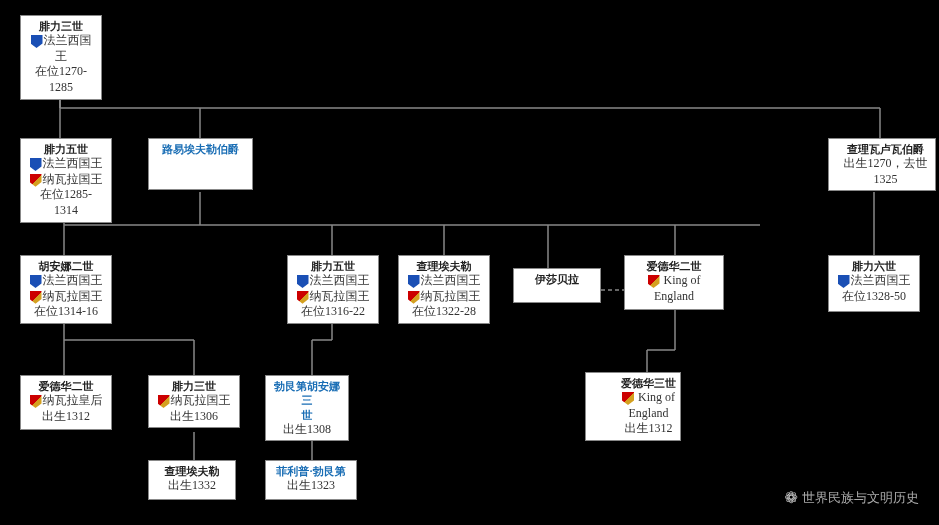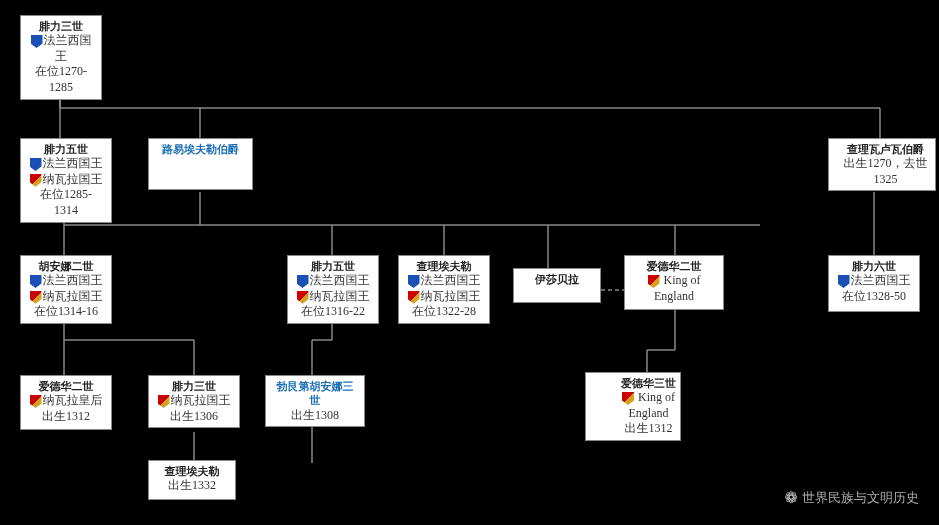--- a/index.html
+++ b/index.html
@@ -222,37 +222,41 @@
       </div>
     </div>
 
     <div class="node" style="left:138px; top:365px; width:92px; min-height:52px;">
       <div class="node-title">腓力三世</div>
       <div class="node-body">
         <span class="shield shield-red-gold"></span>纳瓦拉国王<br>出生1306
       </div>
     </div>
 
-    <div class="node" style="left:255px; top:365px; width:100px; min-height:48px;">
+    <div class="node" style="left:255px; top:365px; width:84px; min-height:48px;">
       <div class="node-title blue">勃艮第胡安娜三<br>世</div>
       <div class="node-body">出生1308</div>
     </div>
 
     <div class="node" style="left:575px; top:362px; width:96px; min-height:62px;padding-left:35px;">
       <div class="node-title">爱德华三世</div>
       <div class="node-body">
         <span class="shield shield-red-gold"></span> King of<br>England<br>出生1312
       </div>
     </div>
 
     <div class="node" style="left:138px; top:450px; width:88px; min-height:40px;">
       <div class="node-title">查理埃夫勒</div>
       <div class="node-body">出生1332</div>
     </div>
 
+    <div class="node" style="left:255px; top:450px; width:92px; min-height:40px;">
+      <div class="node-title blue">菲利普·勃艮第</div>
+      <div class="node-body">出生1323</div>
+    </div>
 
     <div class="watermark">
       <span class="watermark-icon">❁</span>
       <span>世界民族与文明历史</span>
     </div>
 
   </div>
 </div>
 
 </body></html>

